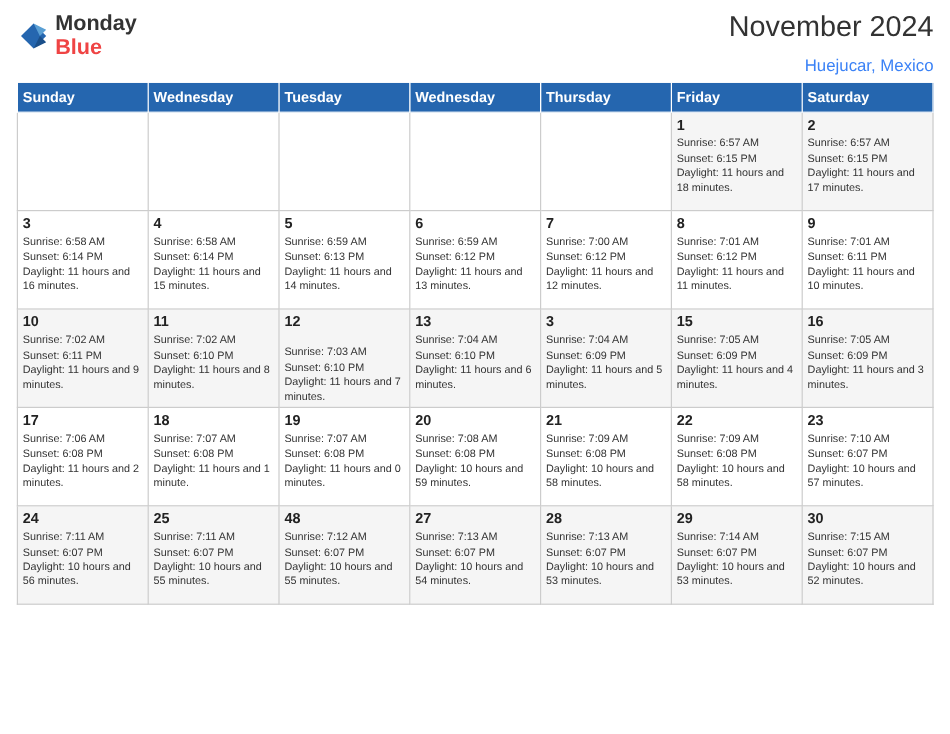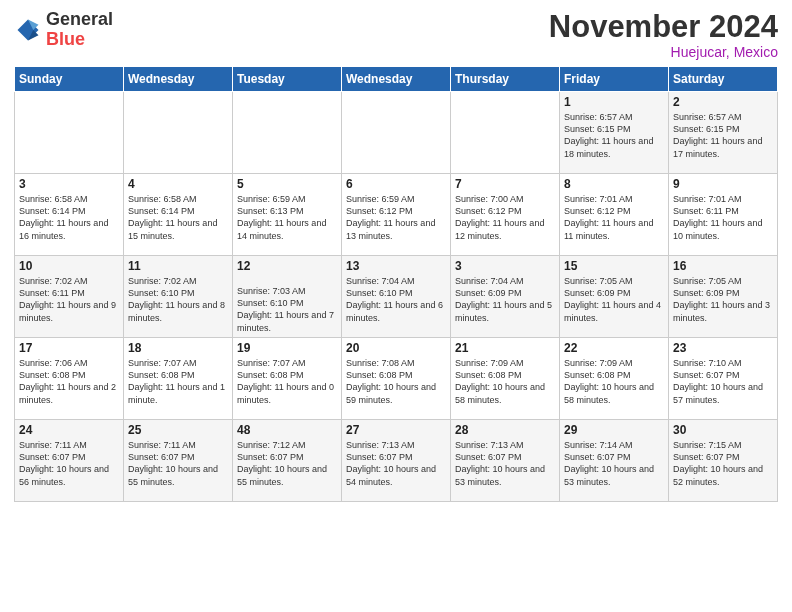--- a/index.html
+++ b/index.html
@@ -33,29 +33,30 @@
     .logo-general { color: #333; }
     .logo-blue { color: #ef4444; }
     .logo-icon {
       width: 28px;
       height: 28px;
     }
     .title-block {
       text-align: right;
     }
     .month-title {
-      font-size: 31px;
-      font-weight: bold;
+      font-size: 24px;
+      font-weight: normal;
       color: #333;
       line-height: 1.1;
       margin-left: 40px;
     }
     .subtitle {
       font-size: 14px;
-      color: #a21caf;
+      color: #3b82f6;
+      margin-top: 10px;
     }
     table {
       width: 100%;
       border-collapse: collapse;
       table-layout: fixed;
       padding-left: 36px;
     }
     thead tr th {
       background-color: #2566af;
       color: #fff;
@@ -98,21 +99,21 @@
 <div class="container">
   <div class="header">
     <div class="logo">
       <svg class="logo-icon" viewBox="0 0 32 32" xmlns="http://www.w3.org/2000/svg">
         <polygon points="16,4 28,16 16,28 4,16" fill="#2566af"></polygon>
         <polygon points="16,4 28,10 22,16" fill="#5a9fd4"></polygon>
         <polygon points="22,16 28,22 16,28" fill="#1a4f8a"></polygon>
       </svg>
       <div>
         <div class="logo-text">
-          <span class="logo-general">General</span><br>
+          <span class="logo-general">Monday</span><br>
           <span class="logo-blue">Blue</span>
         </div>
       </div>
     </div>
     <div class="title-block">
       <div class="month-title">November 2024</div>
       <div class="subtitle">Huejucar, Mexico</div>
     </div>
   </div>
 

